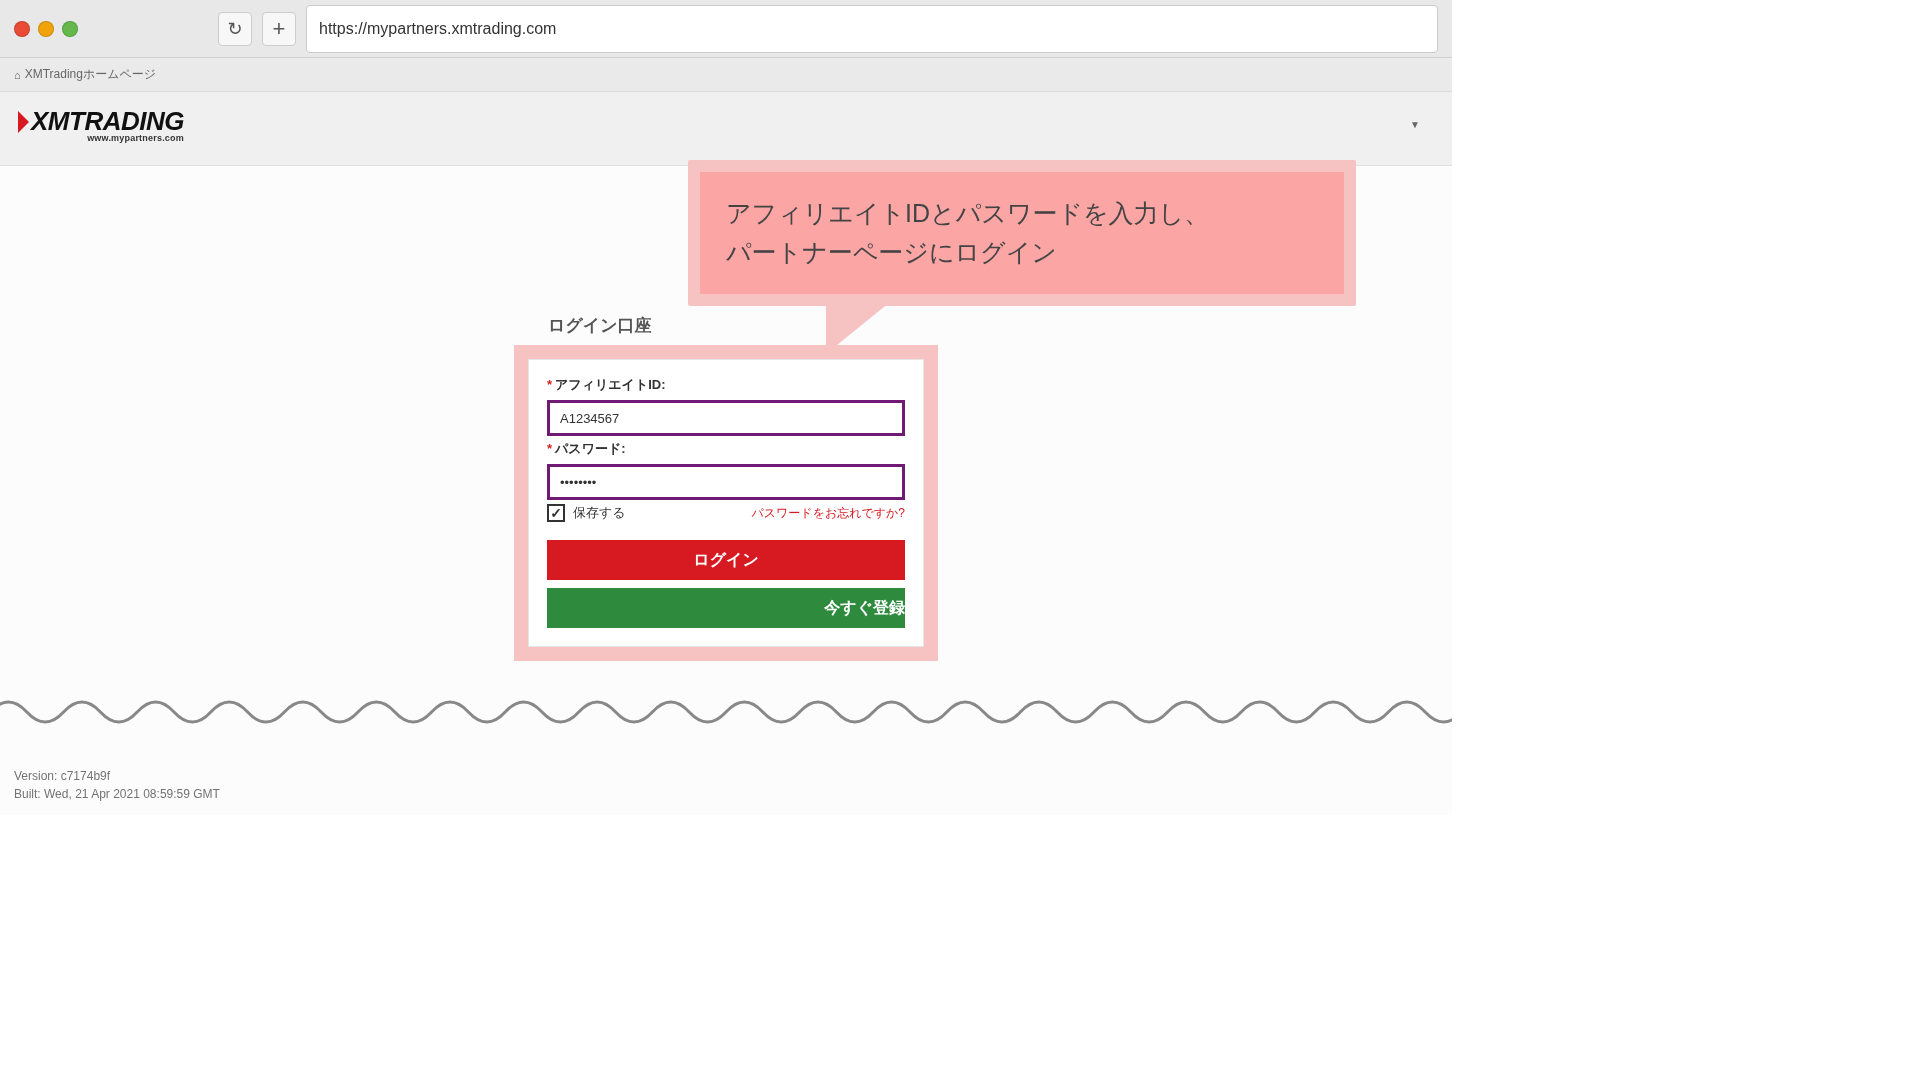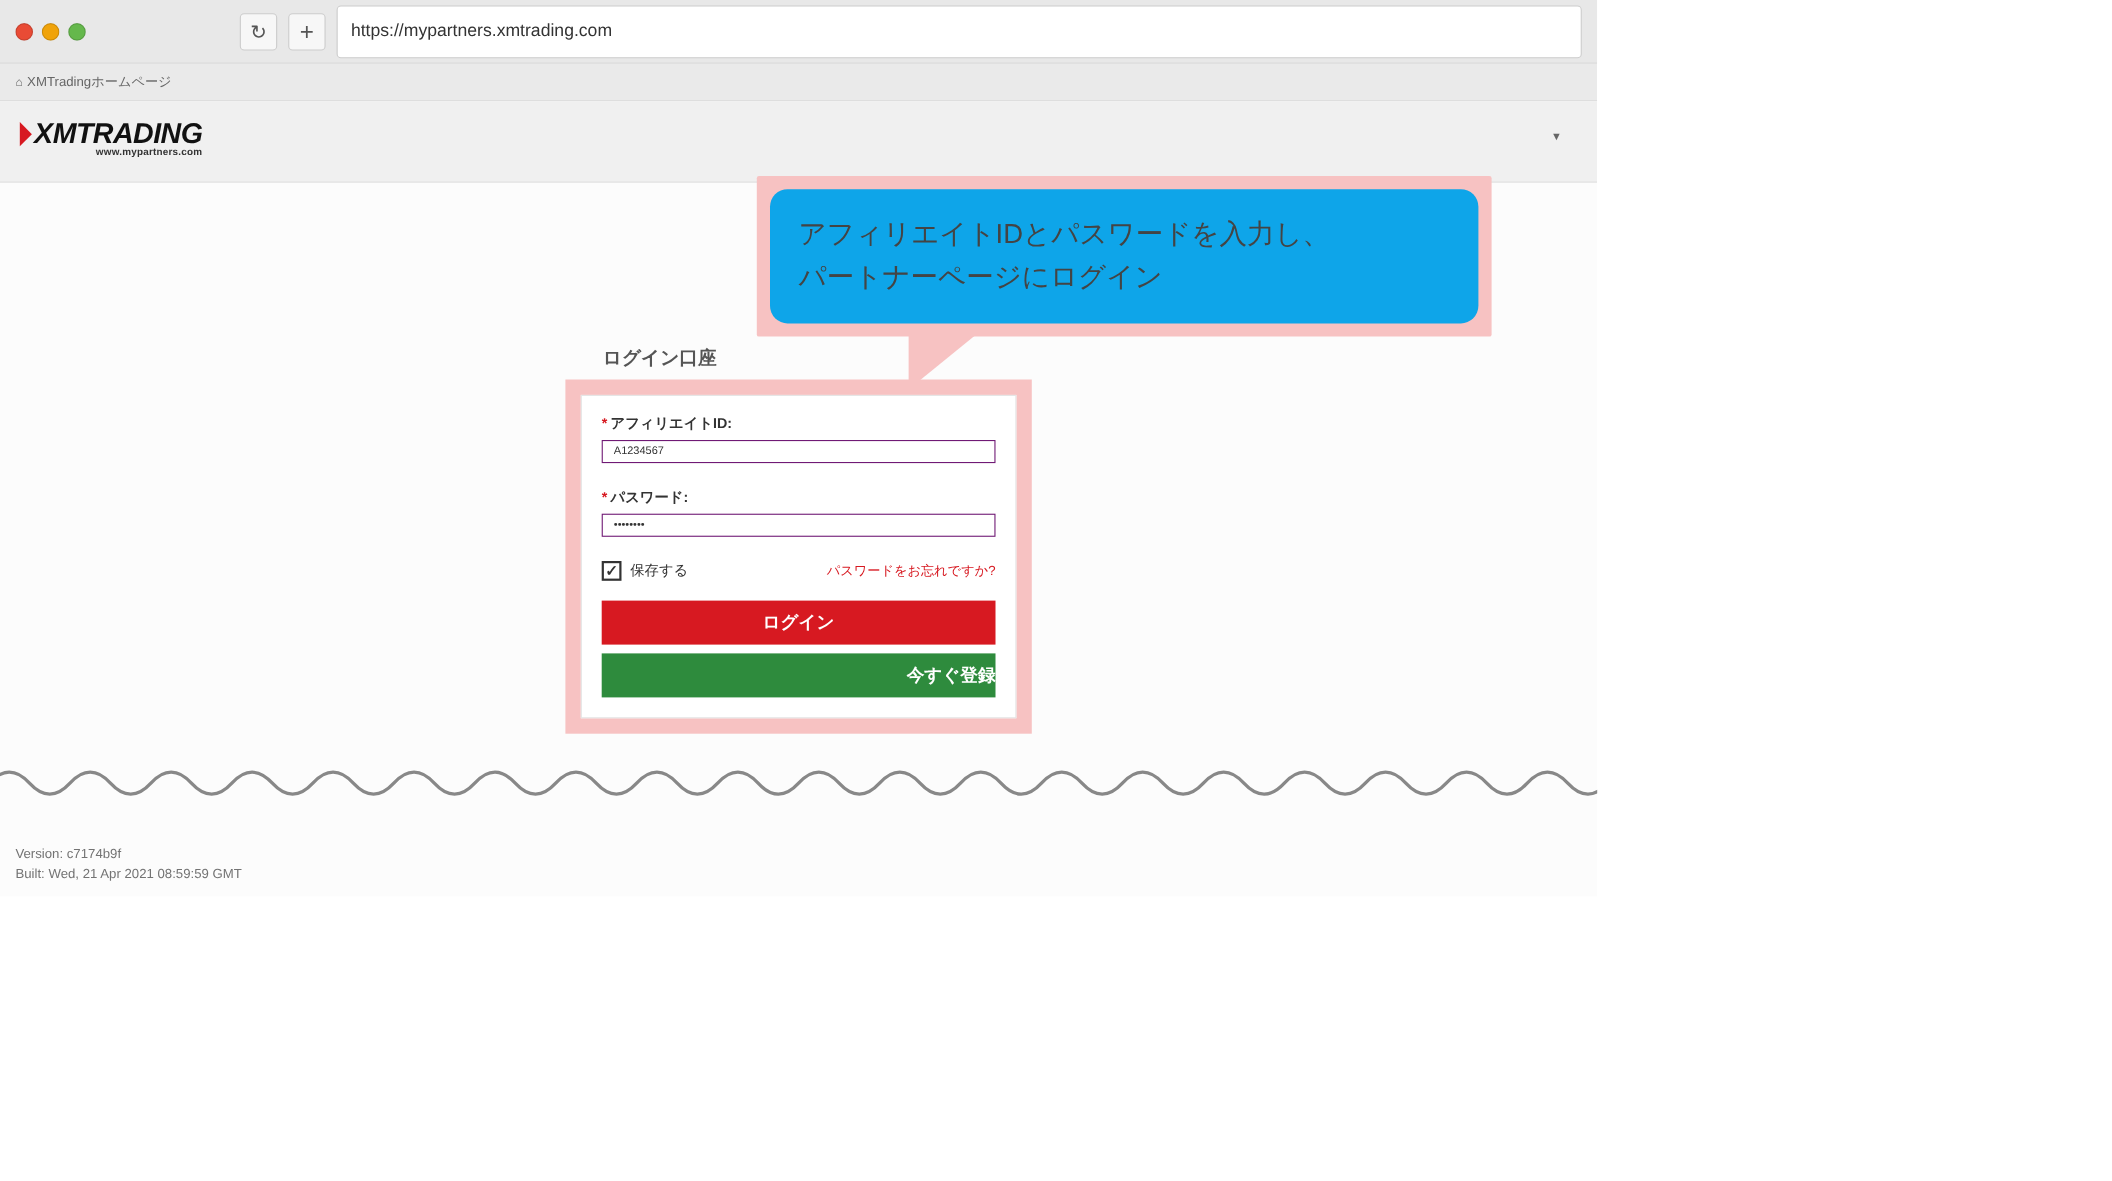--- a/index.html
+++ b/index.html
@@ -109,26 +109,25 @@
     position: absolute;
     top: -6px;
     left: 688px;
     width: 668px;
     background: #f7c2c2;
     padding: 12px;
     border-radius: 2px;
     z-index: 10;
   }
   .callout-inner {
-    background: #0ea5e9;
+    background: #fca5a5;
     padding: 22px 26px;
     font-size: 25px;
     color: #444;
     line-height: 1.55;
-    border-radius: 16px;
   }
   .callout-tail {
     position: absolute;
     bottom: -48px;
     left: 138px;
     width: 0; height: 0;
     border-top: 52px solid #f7c2c2;
     border-right: 64px solid transparent;
   }
   .login-wrap {
@@ -146,35 +145,35 @@
   }
   .login-highlight {
     background: #f7c2c2;
     padding: 14px;
   }
   .login-box {
     background: #fff;
     border: 1px solid #e5e5e5;
     padding: 16px 18px 18px;
   }
-  .field { margin-bottom: 22px; }
+  .field { margin-bottom: 4px; }
   .field-label {
     font-size: 13px;
     color: #333;
     font-weight: 600;
     margin-bottom: 6px;
     display: block;
   }
   .req { color: #d71921; margin-right: 3px; }
   .field-input {
     width: 100%;
-    height: 21px;
-    border: 1px solid #701a75;
+    height: 36px;
+    border: 3px solid #701a75;
     padding: 0 10px;
-    font-size: 10px;
+    font-size: 13px;
     color: #333;
   }
   .remember-row {
     display: flex;
     align-items: center;
     justify-content: space-between;
     margin-bottom: 18px;
   }
   .remember-left {
     display: flex; align-items: center; gap: 8px;

